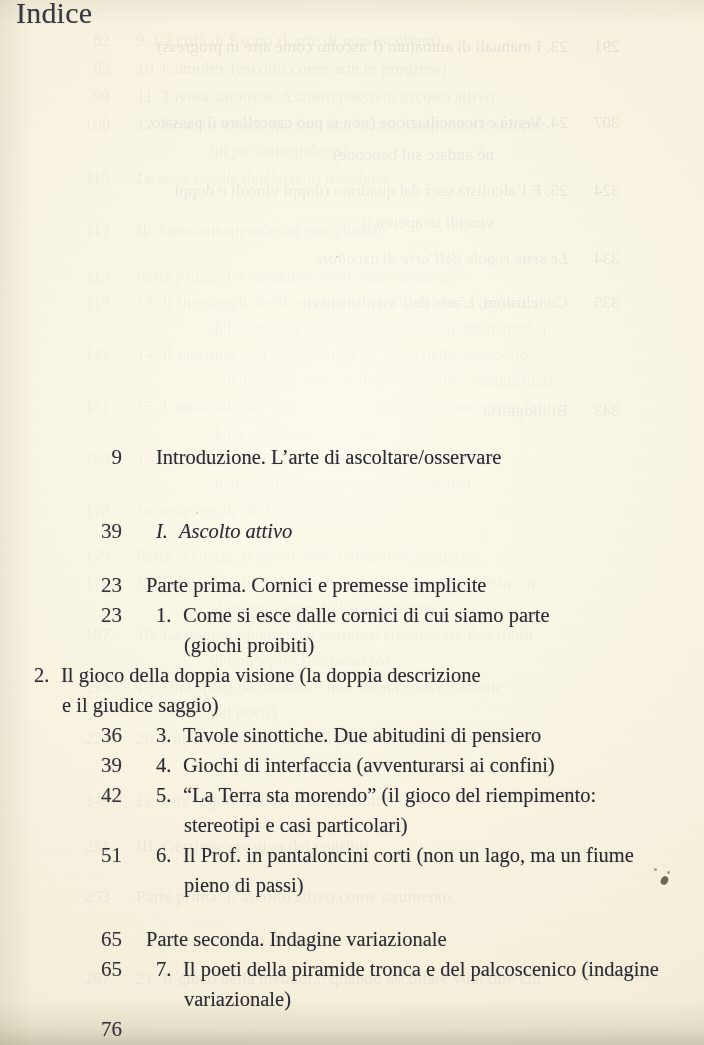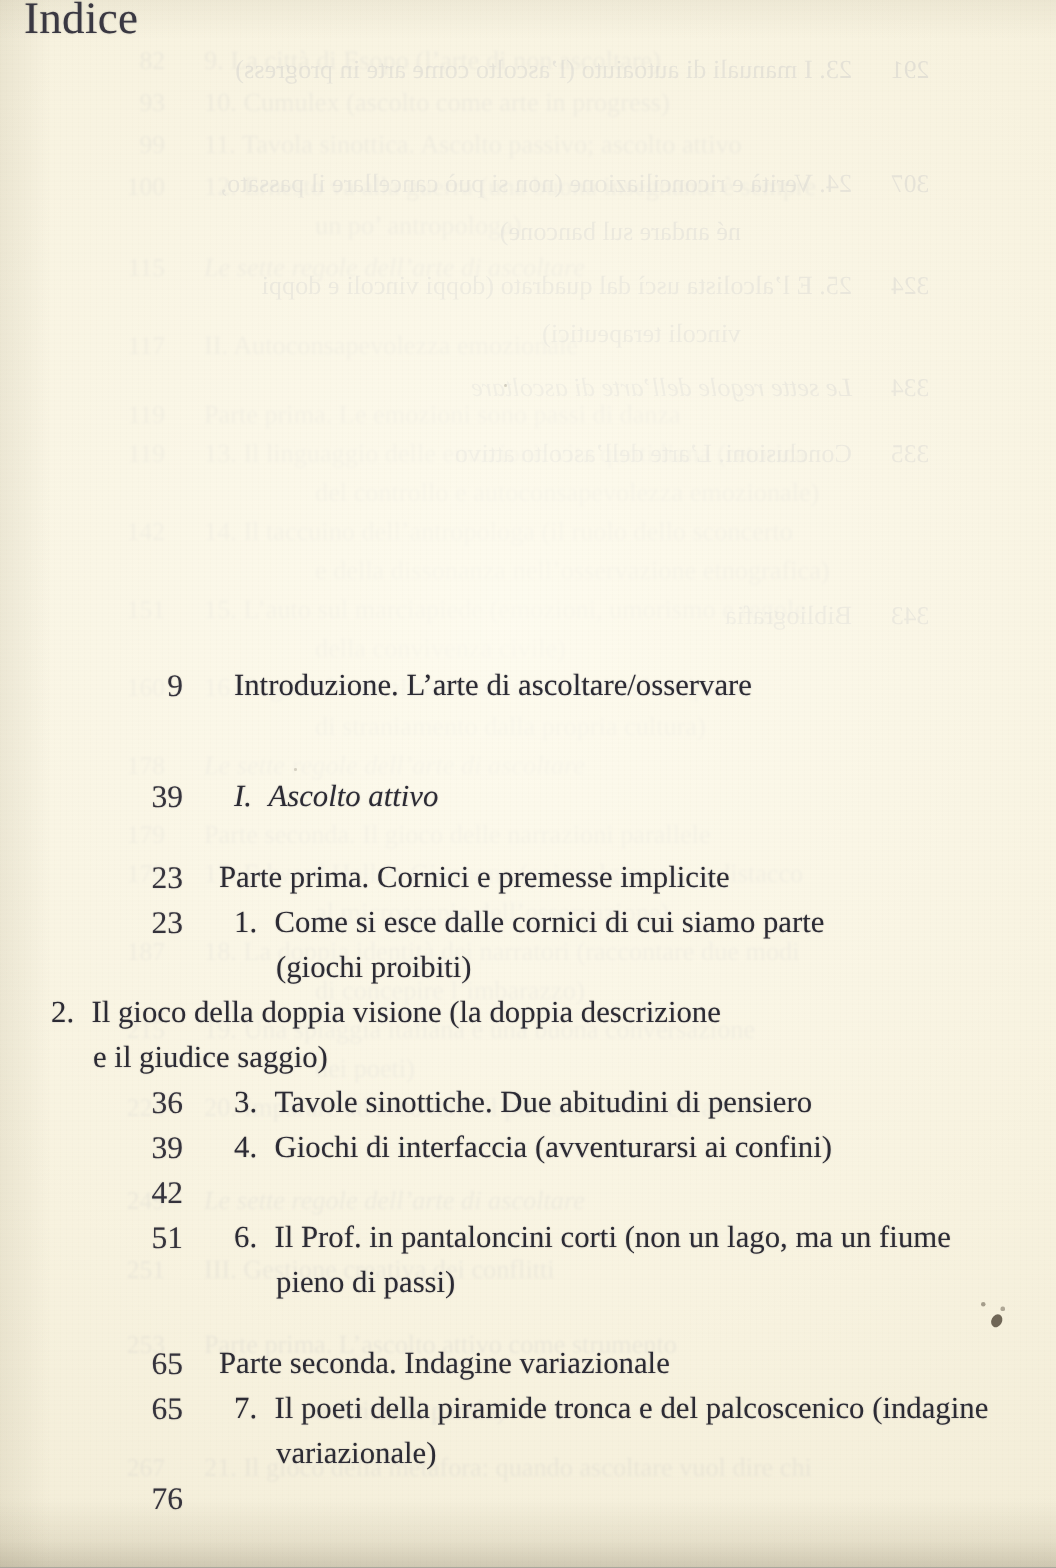--- a/index.html
+++ b/index.html
@@ -342,20 +342,21 @@
         <div class="entry ind-item">
           <div class="num">36</div>
           <div class="body"><span><span class="item-label">3.</span><span>Tavole sinottiche. Due abitudini di pensiero</span></span></div>
         </div>
         <div class="entry ind-item">
           <div class="num">39</div>
           <div class="body"><span><span class="item-label">4.</span><span>Giochi di interfaccia (avventurarsi ai confini)</span></span></div>
         </div>
         <div class="entry ind-item">
           <div class="num">42</div>
+          <div class="body"><span><span class="item-label">5.</span><span>“La Terra sta morendo” (il gioco del riempimento:</span></span><span class="cont"><span>stereotipi e casi particolari)</span></span></div>
         </div>
         <div class="entry ind-item">
           <div class="num">51</div>
           <div class="body"><span><span class="item-label">6.</span><span>Il Prof. in pantaloncini corti (non un lago, ma un fiume</span></span><span class="cont"><span>pieno di passi)</span></span></div>
         </div>
         <div class="gap-md"></div>
         <div class="entry ind-parte">
           <div class="num">65</div>
           <div class="body"><span><span>Parte seconda. Indagine variazionale</span></span></div>
         </div>

